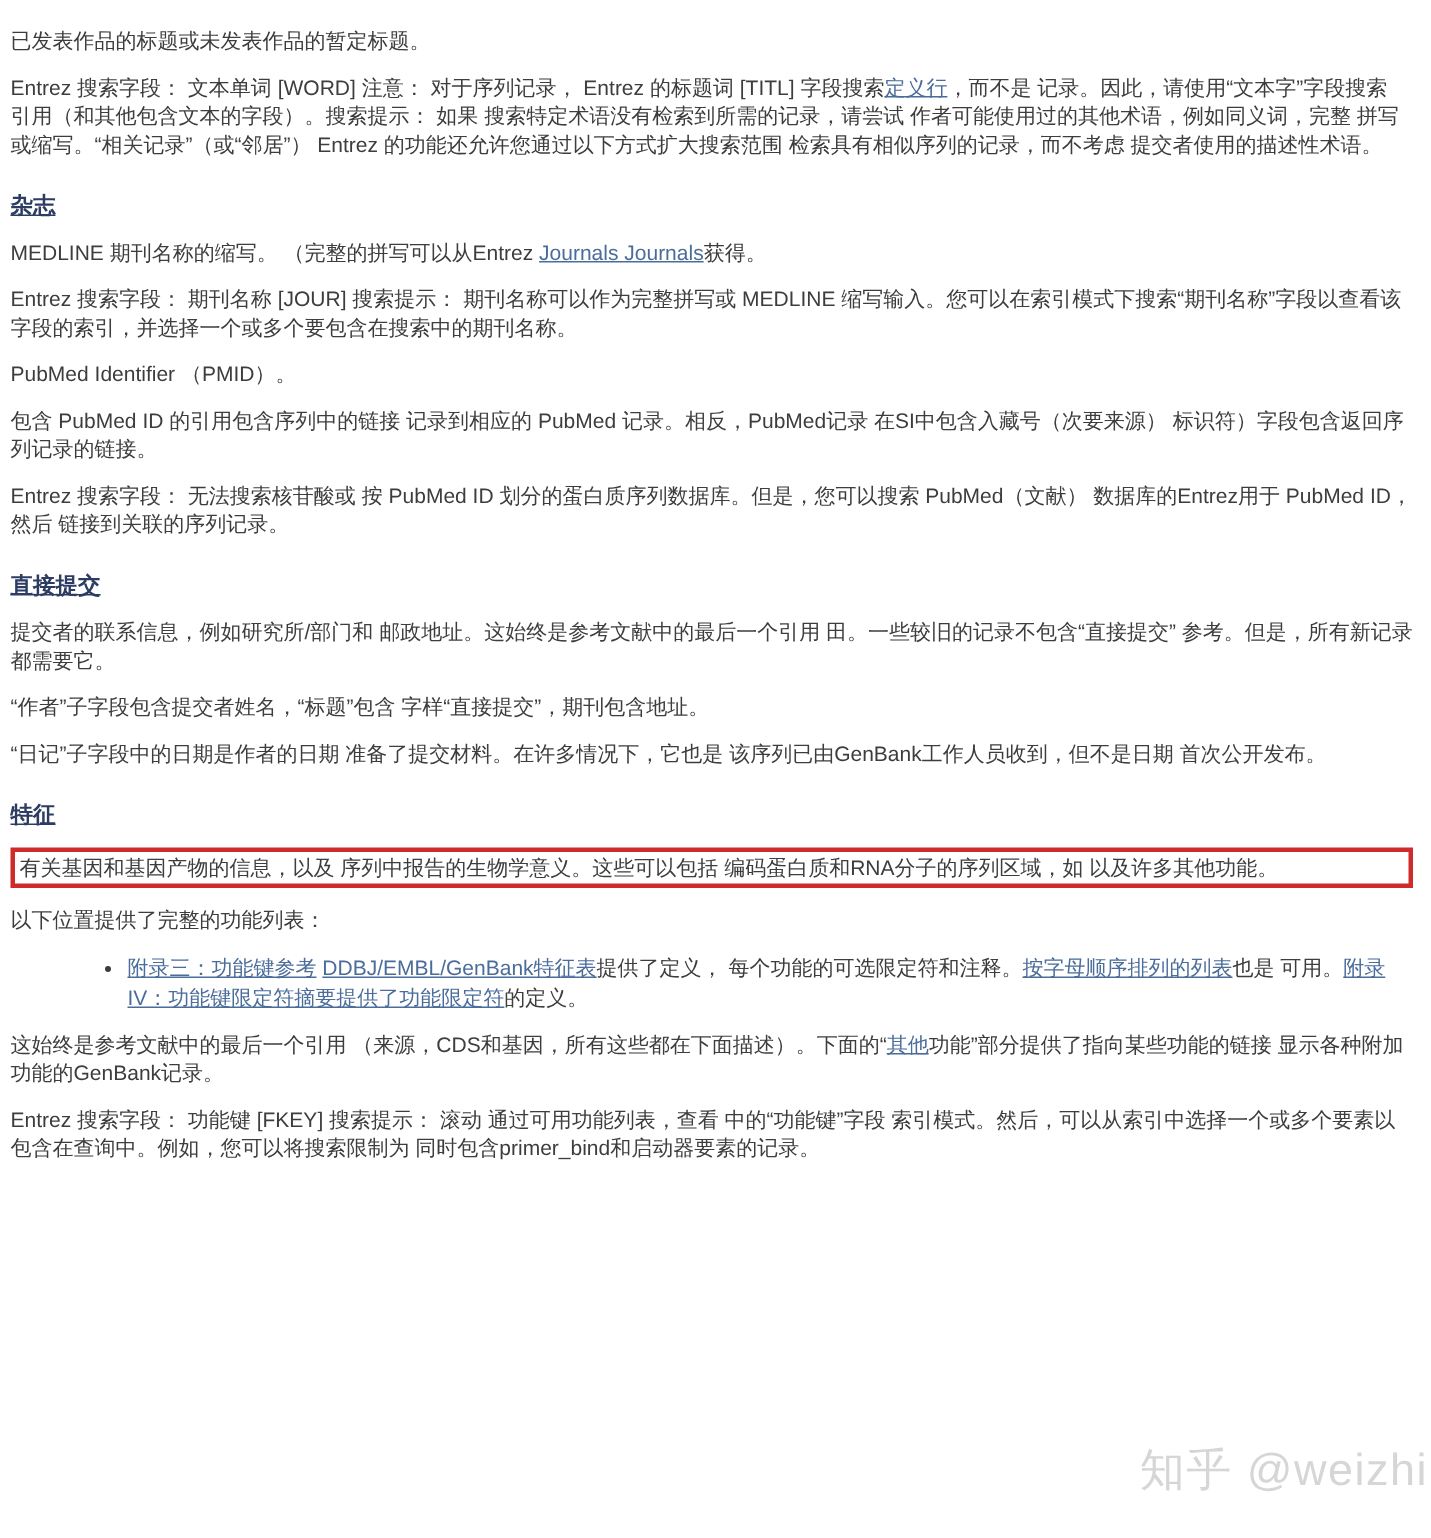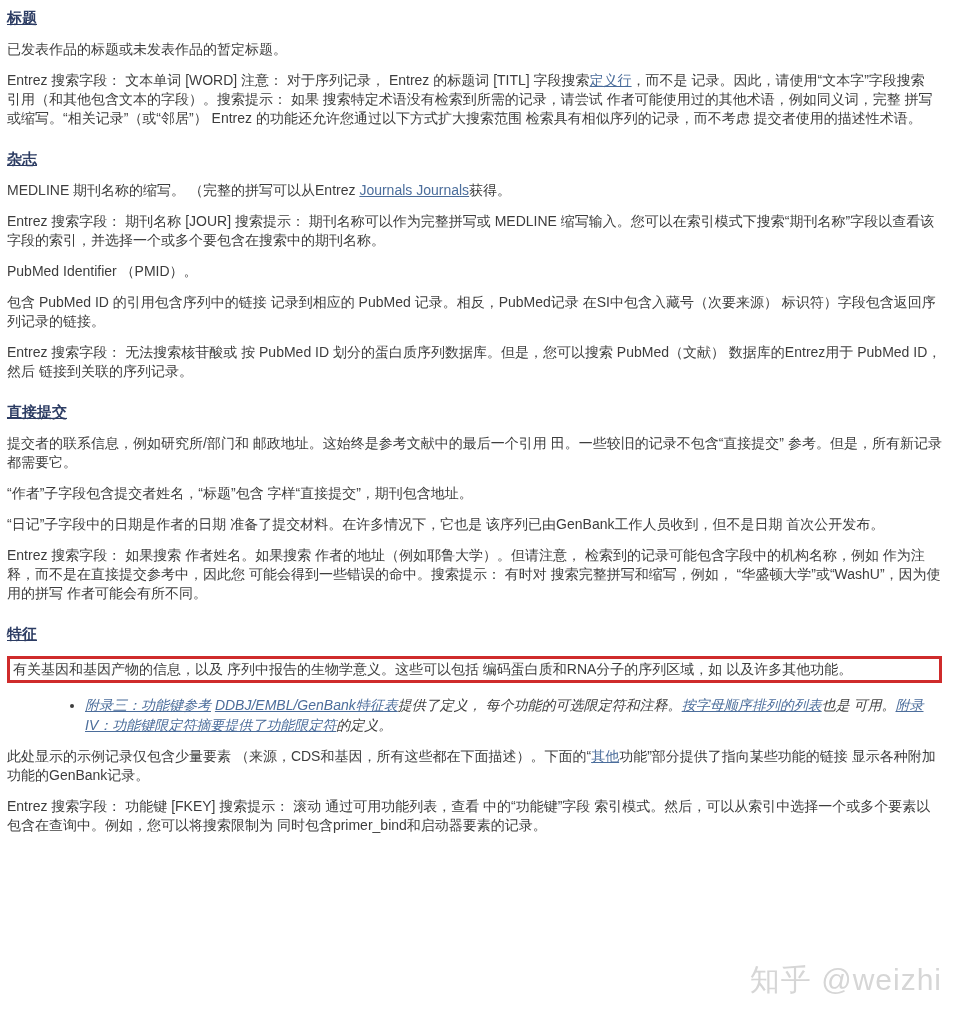--- a/index.html
+++ b/index.html
@@ -40,69 +40,67 @@
     margin:12px 0;
   }
   p.para.boxed{
     border:3px solid var(--highlight_border);
     padding:1px 3px;
     margin:12px 0 10px 0;
   }
   ul.feature-list{
     margin:12px 0;
     padding-left:78px;
-    font-style:italic;
   }
   ul.feature-list li{
     font-size:14px;
     line-height:20px;
   }
   a.inline-link{
     color:var(--link);
     text-decoration:underline;
   }
   span.code{
     font-family:"DejaVu Sans Mono","Liberation Mono",monospace;
     font-weight:bold;
     font-size:14.5px;
     letter-spacing:1.5px;
     white-space:nowrap;
   }
   .watermark{
     position:absolute;
     top:960px;
-    right:12px;
+    right:2px;
     font-size:30px;
     color:var(--watermark);
     letter-spacing:1px;
     white-space:nowrap;
     pointer-events:none;
   }
 </style>
 </head>
 <body>
 
 <div class="page">
   <main id="content">
-      <h2 class="section-heading"><a href="#">标题</a></h2>
       <p class="para"><span>已发表作品的标题或未发表作品的暂定标题。</span></p>
       <p class="para"><span>Entrez 搜索字段： 文本单词 [WORD] 注意： 对于序列记录， Entrez 的标题词 [TITL] 字段搜索</span><a href="#" class="inline-link">定义行</a><span>，而不是 记录。因此，请使用“文本字”字段搜索 引用（和其他包含文本的字段）。搜索提示： 如果 搜索特定术语没有检索到所需的记录，请尝试 作者可能使用过的其他术语，例如同义词，完整 拼写或缩写。“相关记录”（或“邻居”） Entrez 的功能还允许您通过以下方式扩大搜索范围 检索具有相似序列的记录，而不考虑 提交者使用的描述性术语。</span></p>
       <h2 class="section-heading"><a href="#">杂志</a></h2>
       <p class="para"><span>MEDLINE 期刊名称的缩写。 （完整的拼写可以从Entrez </span><a href="#" class="inline-link">Journals Journals</a><span>获得。</span></p>
       <p class="para"><span>Entrez 搜索字段： 期刊名称 [JOUR] 搜索提示： 期刊名称可以作为完整拼写或 MEDLINE 缩写输入。您可以在索引模式下搜索“期刊名称”字段以查看该字段的索引，并选择一个或多个要包含在搜索中的期刊名称。</span></p>
       <p class="para"><span>PubMed Identifier （PMID）。</span></p>
       <p class="para"><span>包含 PubMed ID 的引用包含序列中的链接 记录到相应的 PubMed 记录。相反，PubMed记录 在SI中包含入藏号（次要来源） 标识符）字段包含返回序列记录的链接。</span></p>
       <p class="para"><span>Entrez 搜索字段： 无法搜索核苷酸或 按 PubMed ID 划分的蛋白质序列数据库。但是，您可以搜索 PubMed（文献） 数据库的Entrez用于 PubMed ID，然后 链接到关联的序列记录。</span></p>
       <h2 class="section-heading"><a href="#">直接提交</a></h2>
       <p class="para"><span>提交者的联系信息，例如研究所/部门和 邮政地址。这始终是参考文献中的最后一个引用 田。一些较旧的记录不包含“直接提交” 参考。但是，所有新记录都需要它。</span></p>
       <p class="para"><span>“作者”子字段包含提交者姓名，“标题”包含 字样“直接提交”，期刊包含地址。</span></p>
       <p class="para"><span>“日记”子字段中的日期是作者的日期 准备了提交材料。在许多情况下，它也是 该序列已由GenBank工作人员收到，但不是日期 首次公开发布。</span></p>
-      <p class="para"><span>Entrez 搜索字段： 如果搜索 作者姓名。如果搜索 作者的地址（例如耶鲁大学）。但请注意， 检索到的记录可能包含字段中的机构名称，例如 作为注释，而不是在直接提交参考中，因此您 可能会得到一些错误的命中。搜索提示： 有时对 搜索完整拼写和缩写，例如， “华盛顿大学”或“WashU”，因为使用的拼写 作者可能会有所不同。</span></p>
       <h2 class="section-heading"><a href="#">特征</a></h2>
       <p class="para boxed"><span>有关基因和基因产物的信息，以及 序列中报告的生物学意义。这些可以包括 编码蛋白质和RNA分子的序列区域，如 以及许多其他功能。</span></p>
+      <p class="para"><span>以下位置提供了完整的功能列表：</span></p>
       <ul class="feature-list">
         <li><a href="#" class="inline-link">附录三：功能键参考</a><span> </span><a href="#" class="inline-link">DDBJ/EMBL/GenBank特征表</a><span>提供了定义， 每个功能的可选限定符和注释。</span><a href="#" class="inline-link">按字母顺序排列的列表</a><span>也是 可用。</span><a href="#" class="inline-link">附录 IV：功能键限定符摘要提供了功能限定符</a><span>的定义。</span></li>
       </ul>
-      <p class="para"><span>此处显示的示例记录仅包含少量要素 （来源，CDS和基因，所有这些都在下面描述）。下面的“</span><a href="#" class="inline-link">其他</a><span>功能”部分提供了指向某些功能的链接 显示各种附加功能的GenBank记录。</span></p>
+      <p class="para"><span>这始终是参考文献中的最后一个引用 （来源，CDS和基因，所有这些都在下面描述）。下面的“</span><a href="#" class="inline-link">其他</a><span>功能”部分提供了指向某些功能的链接 显示各种附加功能的GenBank记录。</span></p>
       <p class="para"><span>Entrez 搜索字段： 功能键 [FKEY] 搜索提示： 滚动 通过可用功能列表，查看 中的“功能键”字段 索引模式。然后，可以从索引中选择一个或多个要素以 包含在查询中。例如，您可以将搜索限制为 同时包含primer_bind和启动器要素的记录。</span></p>
     </main>
   <div class="watermark">知乎 @weizhi</div>
 </div>
 
 </body></html>

